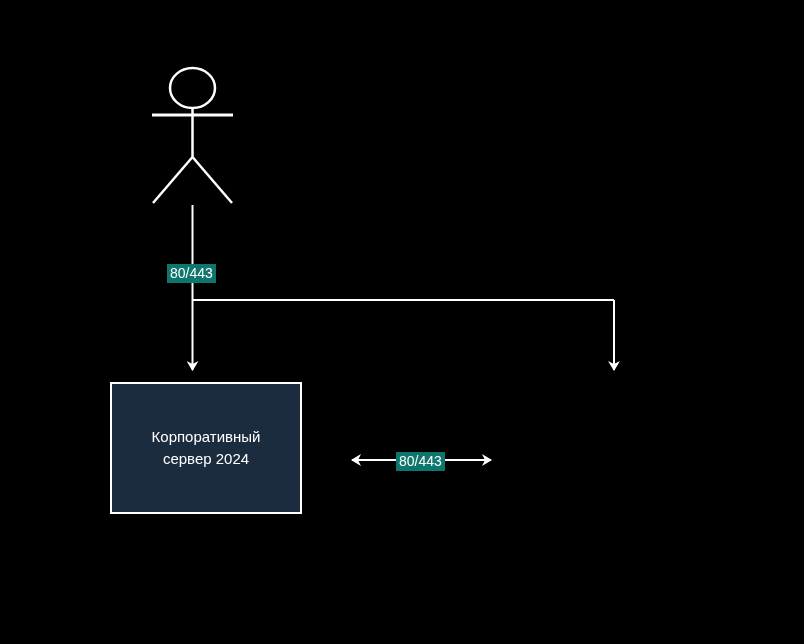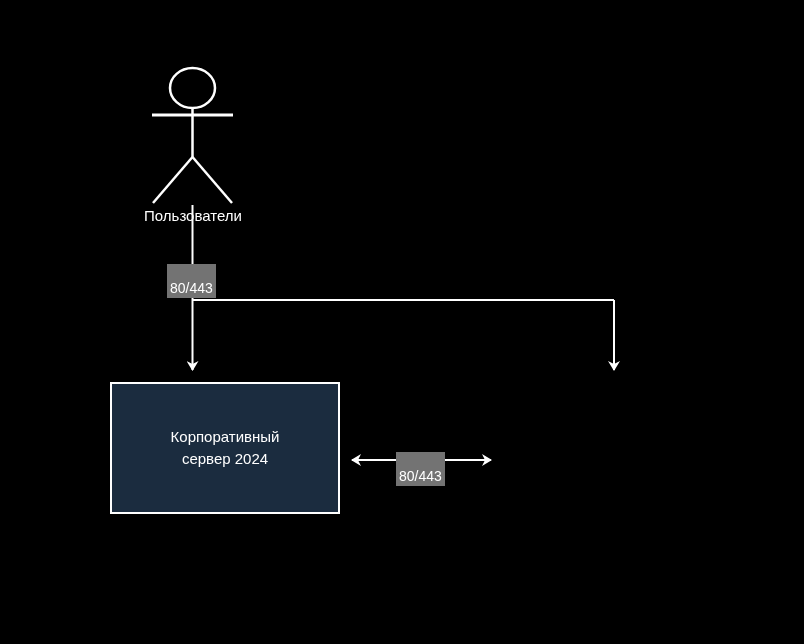--- a/index.html
+++ b/index.html
@@ -39,46 +39,46 @@
   .node-label {
     color: #ffffff;
     font-family: "Liberation Sans", sans-serif;
     font-size: 15px;
     line-height: 22px;
     white-space: pre-line;
   }
   #box-corp {
     left: 110px;
     top: 382px;
-    width: 230px;
+    width: 192px;
     height: 132px;
   }
   #box-docs {
     left: 500px;
     top: 382px;
     width: 233px;
     height: 132px;
   }
   .actor-label {
     position: absolute;
     left: 0;
     top: 207px;
     width: 386px;
     text-align: center;
     color: #ffffff;
     font-size: 15px;
     font-family: "Liberation Sans", sans-serif;
   }
   .edge-label {
     position: absolute;
-    background: #737373;
+    background: #0f766e;
     color: #ffffff;
     font-size: 14px;
     font-family: "Liberation Sans", sans-serif;
-    padding: 16px 3px 2px 3px;
+    padding: 1px 3px 2px 3px;
     line-height: 16px;
     white-space: nowrap;
   }
   #label-users-corp {
     left: 167px;
     top: 264px;
   }
   #label-corp-docs {
     left: 396px;
     top: 452px;
@@ -111,21 +111,20 @@
 
     <line x1="192.5" y1="300" x2="614" y2="300" stroke="#ffffff" stroke-width="2"></line>
 
     <line x1="192.5" y1="300" x2="192.5" y2="370" stroke="#ffffff" stroke-width="2" marker-end="url(#arrowEnd)"></line>
 
     <line x1="614" y1="300" x2="614" y2="370" stroke="#ffffff" stroke-width="2" marker-end="url(#arrowEnd)"></line>
 
     <line x1="352" y1="460" x2="491" y2="460" stroke="#ffffff" stroke-width="2" marker-end="url(#arrowEnd)" marker-start="url(#arrowStart)"></line>
   </svg>
 
-  <div class="actor-label">Пользователи</div>
 
   <div class="edge-label" id="label-users-corp">80/443</div>
 
   <div class="node-box" id="box-corp">
     <span class="node-label">Корпоративный
 сервер 2024</span>
   </div>
 
 
   <div class="edge-label" id="label-corp-docs">80/443</div>

